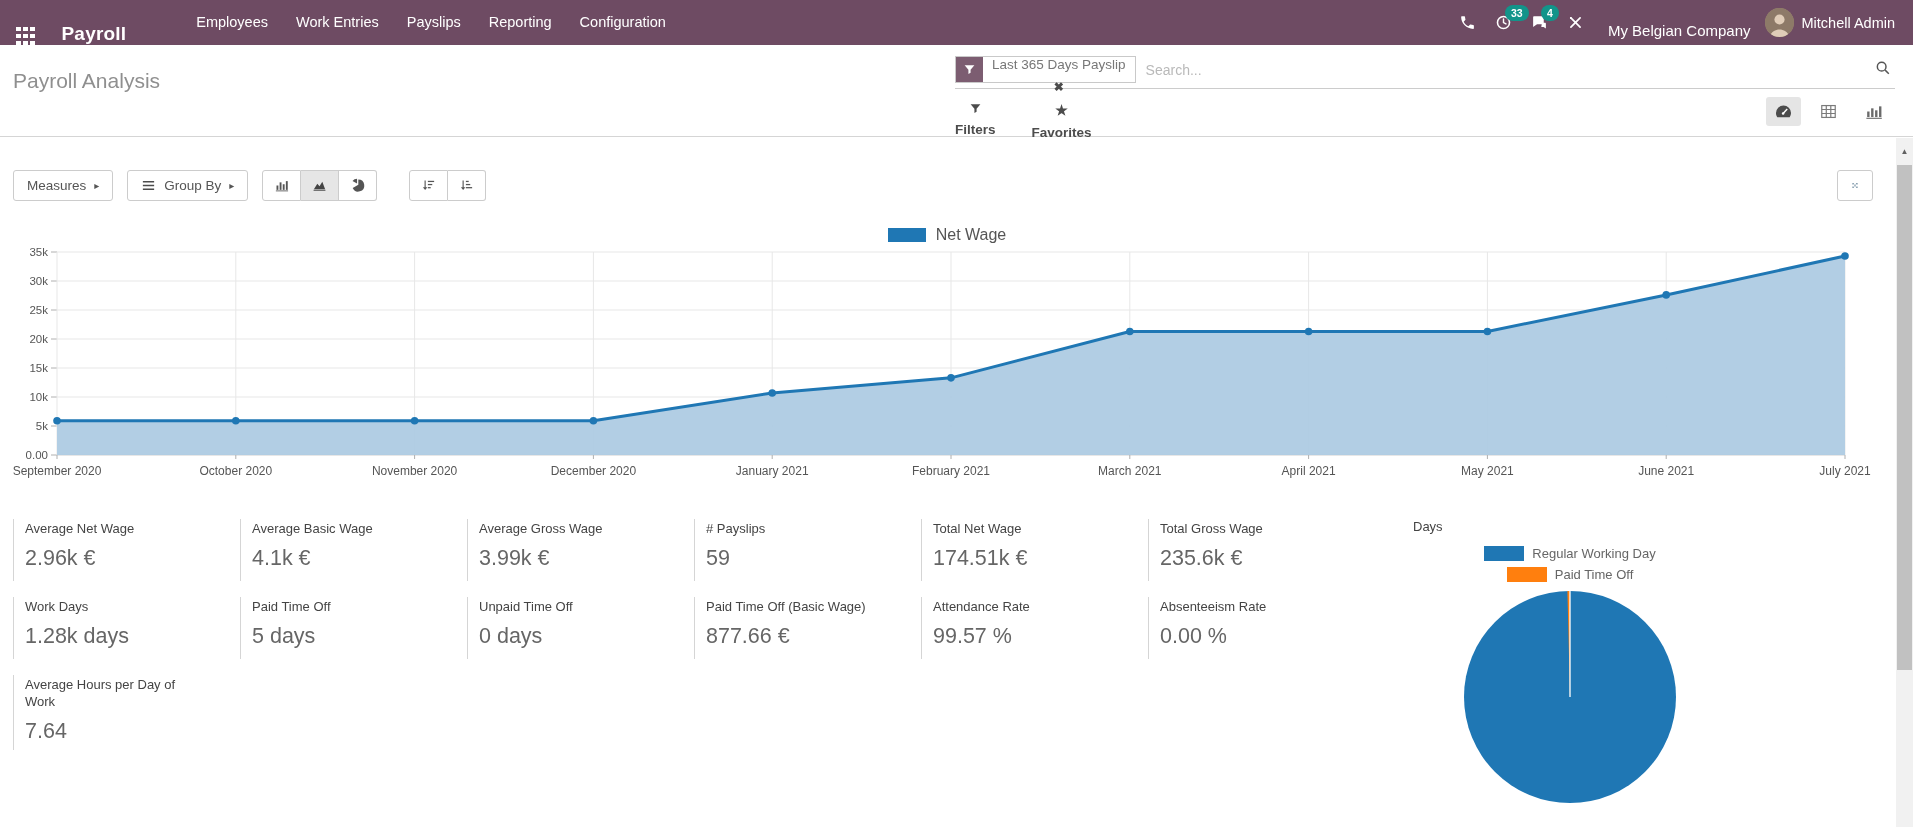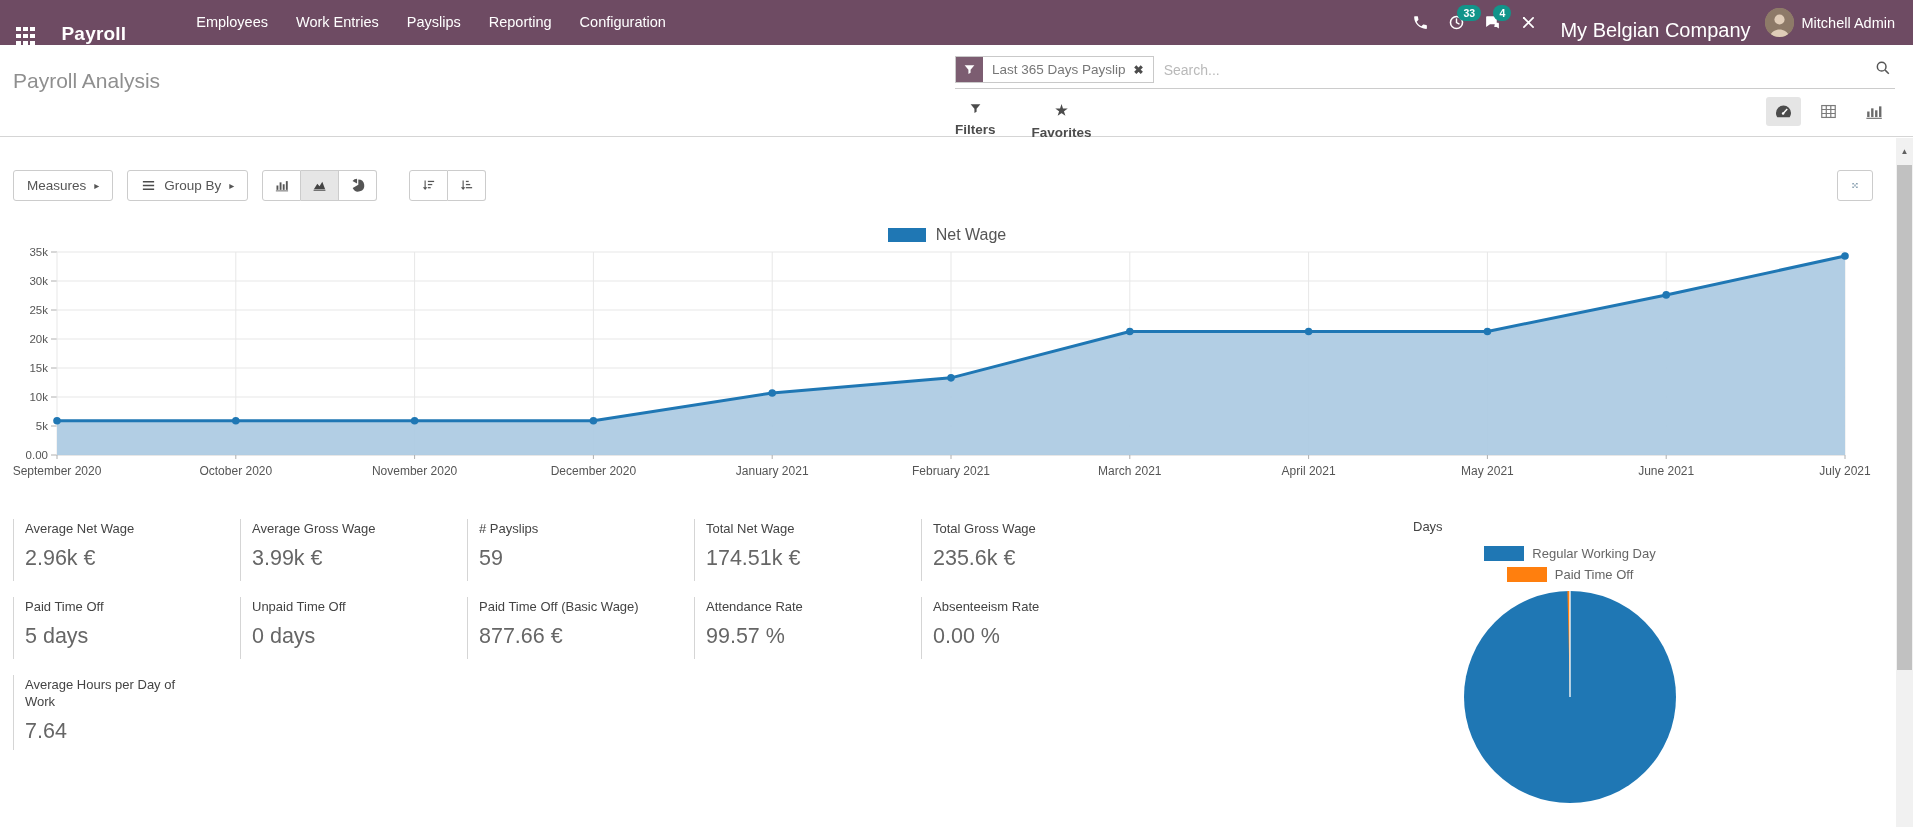--- a/index.html
+++ b/index.html
@@ -12,33 +12,33 @@
   .grid9 { display:grid; grid-template-columns:repeat(3,4.5px); grid-gap:2.5px; }
   .grid9 i { width:4.5px; height:4.5px; background:#fff; display:block; }
   .brand { margin-left:27px; font-size:19px; font-weight:bold; letter-spacing:.2px; }
   .nav-menu { display:flex; margin-left:56px; height:45px; }
   .nav-item { padding:0 14px; line-height:45px; font-size:14.5px; cursor:pointer; white-space:nowrap; }
   .nav-right { margin-left:auto; display:flex; align-items:center; padding-right:10px; }
   .icon-btn { position:relative; width:36px; height:45px; display:flex; align-items:center; justify-content:center; cursor:pointer; }
   .icon-btn svg { width:17px; height:17px; }
   .nav-badge { position:absolute; top:5px; left:19px; background:#12948a; color:#fff; font-size:10.5px;
     font-weight:bold; border-radius:9px; padding:1.5px 6px; line-height:1.2; }
-  .company-name { font-size:20px; margin:16px 14px 0 14px; white-space:nowrap; cursor:pointer; }
+  .company-name { font-size:15px; margin:16px 14px 0 14px; white-space:nowrap; cursor:pointer; }
   .avatar { width:29px; height:29px; border-radius:50%; overflow:hidden; flex:0 0 auto; cursor:pointer; background:#9c8370; }
   .user-name { font-size:14.5px; margin:0 8px; white-space:nowrap; cursor:pointer; }
 
   
   .control-panel { height:92px; position:relative; background:#fff; border-bottom:1px solid #d5d5d5; }
   .page-title { position:absolute; left:13px; top:24px; font-size:21px; color:#8f8f8f; }
   .search-zone { position:absolute; left:955px; top:11px; width:940px; }
   .search-row { display:flex; align-items:center; border-bottom:1px solid #ccc; padding-bottom:5px; position:relative; }
   .facet { display:flex; align-items:stretch; height:27px; border:1px solid #c9c9c9; background:#fff; flex:0 0 auto; }
   .facet-icon { width:27px; background:#7c5d71; display:flex; align-items:center; justify-content:center; }
   .facet-icon svg { width:13px; height:13px; }
-  .facet-body { display:flex; align-items:center; gap:8px; padding:0 9px; font-size:13.5px; color:#777; }
+  .facet-body { display:flex; align-items:center; gap:8px; padding:0 9px; font-size:13.5px; color:#777;flex-direction:column; }
   .facet-close { font-size:12px; color:#4c4c4c; font-weight:bold; cursor:pointer; }
   .search-input { flex:1; border:none; outline:none; font-size:14px; color:#555; padding:0 10px; background:transparent; }
   .search-input::placeholder { color:#b9b9b9; }
   .search-mag { flex:0 0 auto; margin-right:4px; cursor:pointer; }
   .search-mag svg { width:16px; height:16px; }
   .filter-fav-row { position:absolute; left:955px; top:57px; display:flex; gap:36px; }
   .ff-item { display:flex; align-items:center; gap:7px; font-size:13.5px; color:#4c4c4c; font-weight:bold; cursor:pointer;flex-direction:column; }
   .ff-item svg { width:13px; height:13px; }
   .ff-star { font-size:14px; color:#4c4c4c; }
   .view-switcher { position:absolute; right:22px; top:52px; display:flex; gap:10px; align-items:center; }
@@ -371,37 +371,45 @@
       </svg>
   </div>
 
   <div class="stats-zone">
       <div class="stats-row">
         <div class="tile">
           <div class="tile-label">Average Net Wage</div>
           <div class="tile-value">2.96k €</div>
         </div>
         <div class="tile">
+          <div class="tile-label">Average Basic Wage</div>
+          <div class="tile-value">4.1k €</div>
+        </div>
+        <div class="tile">
           <div class="tile-label">Average Gross Wage</div>
           <div class="tile-value">3.99k €</div>
         </div>
         <div class="tile">
           <div class="tile-label"># Payslips</div>
           <div class="tile-value">59</div>
         </div>
         <div class="tile">
           <div class="tile-label">Total Net Wage</div>
           <div class="tile-value">174.51k €</div>
         </div>
         <div class="tile">
           <div class="tile-label">Total Gross Wage</div>
           <div class="tile-value">235.6k €</div>
         </div>
       </div>
       <div class="stats-row">
+        <div class="tile">
+          <div class="tile-label">Work Days</div>
+          <div class="tile-value">1.28k days</div>
+        </div>
         <div class="tile">
           <div class="tile-label">Paid Time Off</div>
           <div class="tile-value">5 days</div>
         </div>
         <div class="tile">
           <div class="tile-label">Unpaid Time Off</div>
           <div class="tile-value">0 days</div>
         </div>
         <div class="tile">
           <div class="tile-label">Paid Time Off (Basic Wage)</div>

